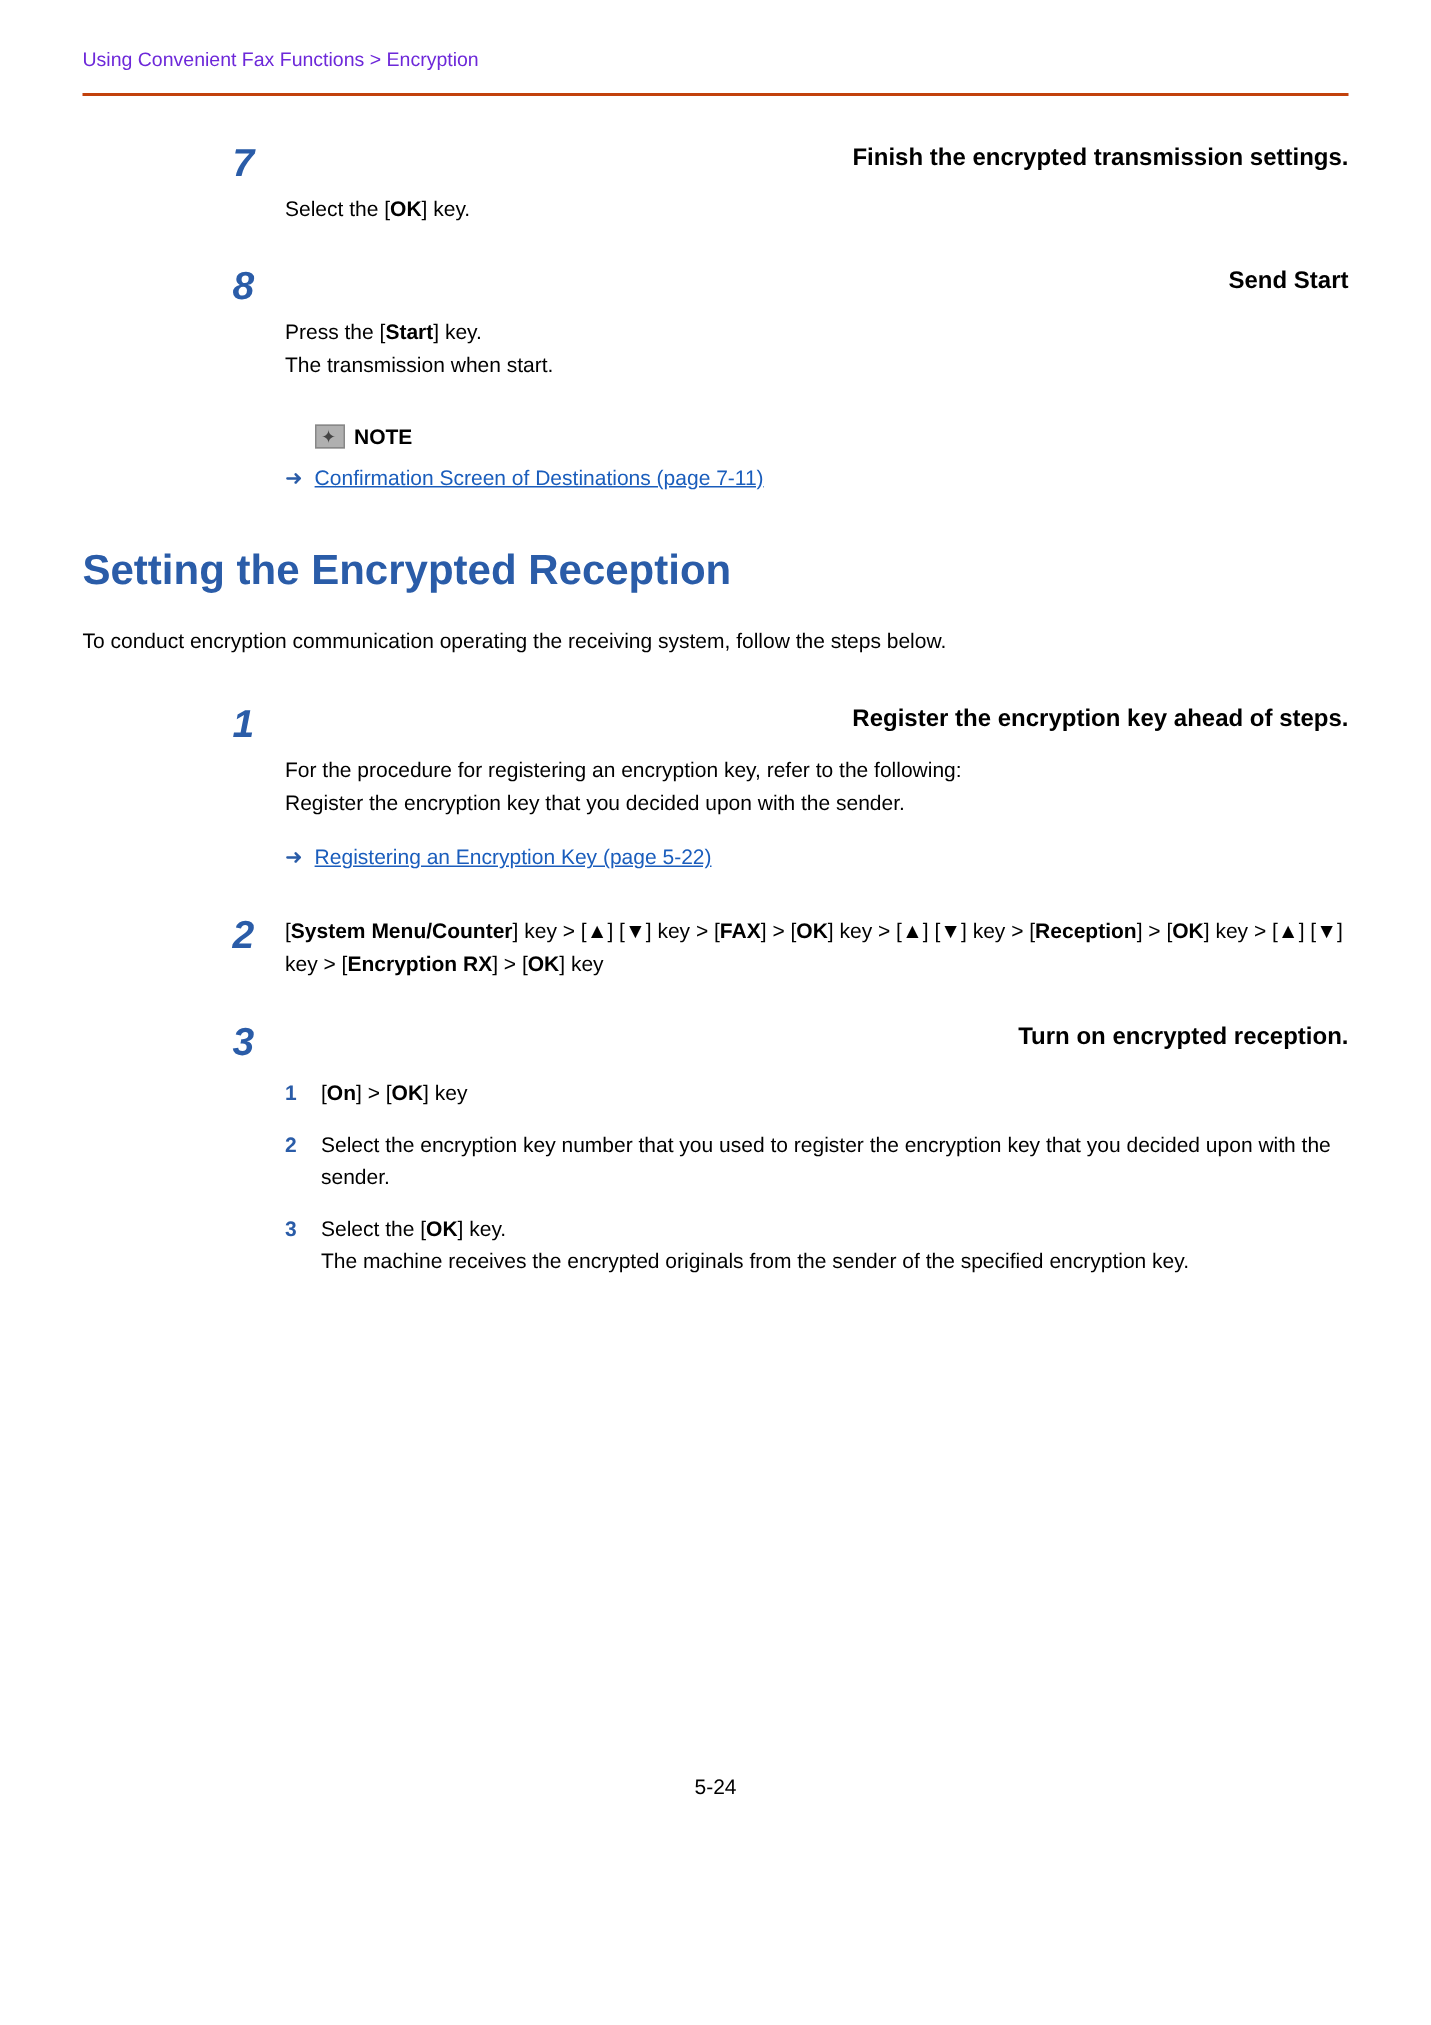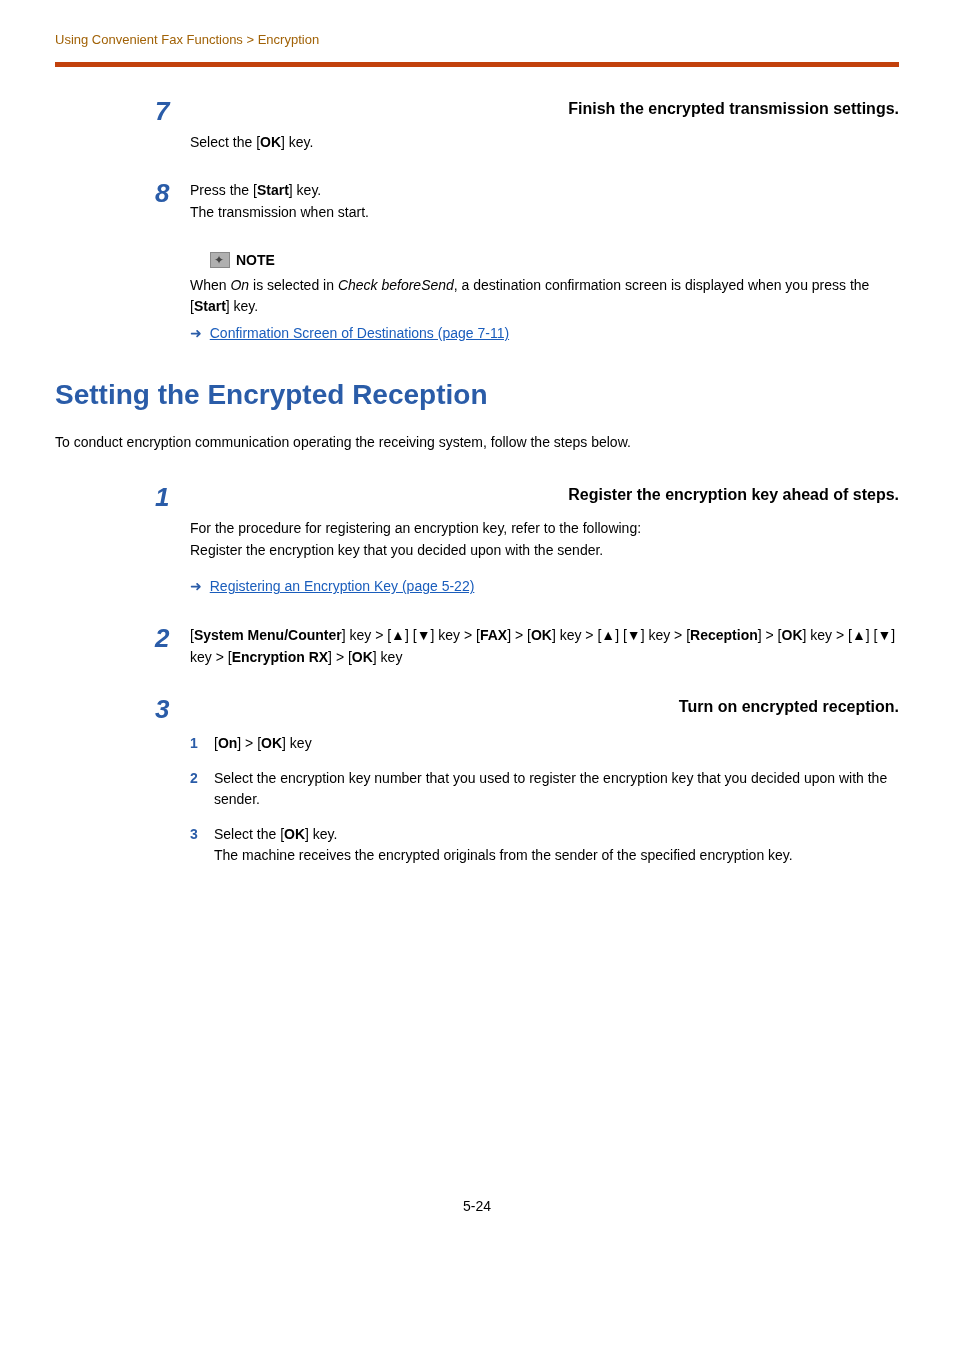--- a/index.html
+++ b/index.html
@@ -12,23 +12,23 @@
       background: #ffffff;
       width: 954px;
       margin: 0 auto;
       padding: 30px 55px 40px 55px;
       color: #000000;
       font-size: 14px;
       line-height: 1.5;
     }
     .header-breadcrumb {
       font-size: 13px;
-      color: #a16207;
+      color: #6d28d9;
       padding-bottom: 12px;
-      border-bottom: 5px solid #c2410c;
+      border-bottom: 2px solid #c2410c;
       margin-bottom: 30px;
     }
     .step-block {
       margin-left: 135px;
       margin-bottom: 26px;
       position: relative;
     }
     .step-number {
       position: absolute;
       left: -35px;
@@ -150,35 +150,33 @@
 <div class="step-block">
   <span class="step-number">7</span>
   <div class="step-title">Finish the encrypted transmission settings.</div>
   <div class="step-body">
     <span>Select the [</span><span class="bold">OK</span><span>] key.</span>
   </div>
 </div>
 
 <div class="step-block">
   <span class="step-number">8</span>
+  <div class="step-title">Send Start</div>
   <div class="step-body">
     <div>
       <span>Press the [</span><span class="bold">Start</span><span>] key.</span>
     </div>
     <div>The transmission when start.</div>
   </div>
 </div>
 
 <div class="note-box">
   <div class="note-header">
     <span class="note-icon"></span>
     <span class="note-label">NOTE</span>
-  </div>
-  <div class="note-text">
-    <span>When </span><span class="italic">On</span><span> is selected in </span><span class="italic">Check beforeSend</span><span>, a destination confirmation screen is displayed when you press the [</span><span class="bold">Start</span><span>] key.</span>
   </div>
   <div class="link-row">
     <span class="link-arrow">➜</span>
     <a class="doc-link">Confirmation Screen of Destinations (page 7-11)</a>
   </div>
 </div>
 
 <h2 class="section-heading">Setting the Encrypted Reception</h2>
 <p class="section-intro">To conduct encryption communication operating the receiving system, follow the steps below.</p>
 

